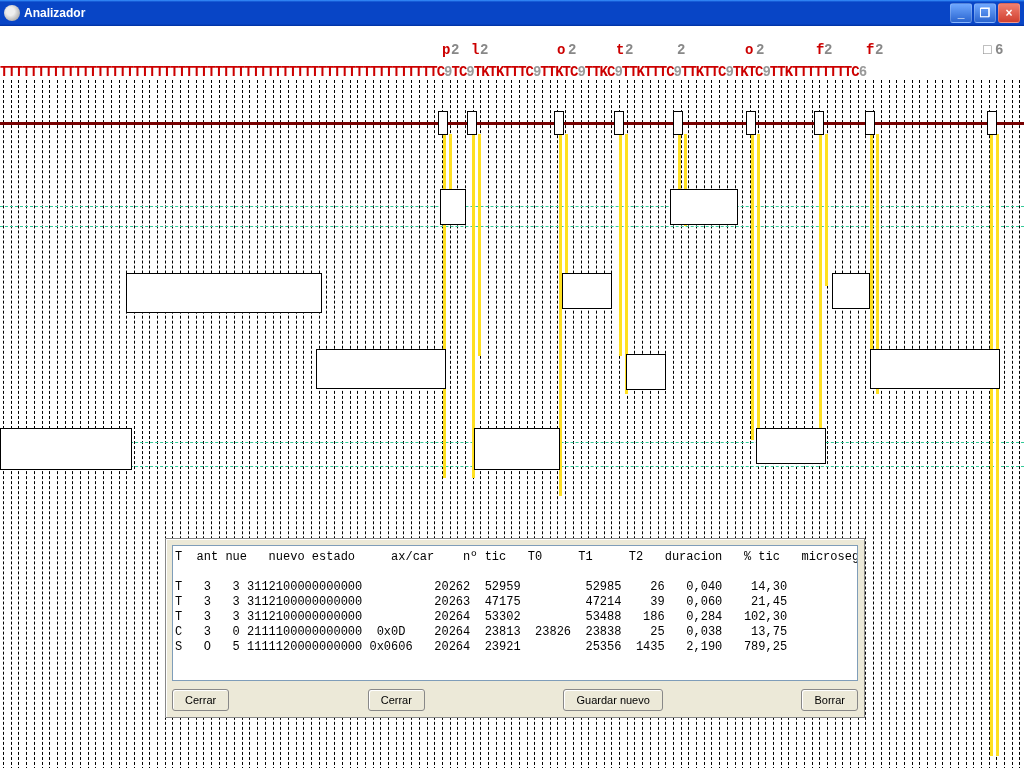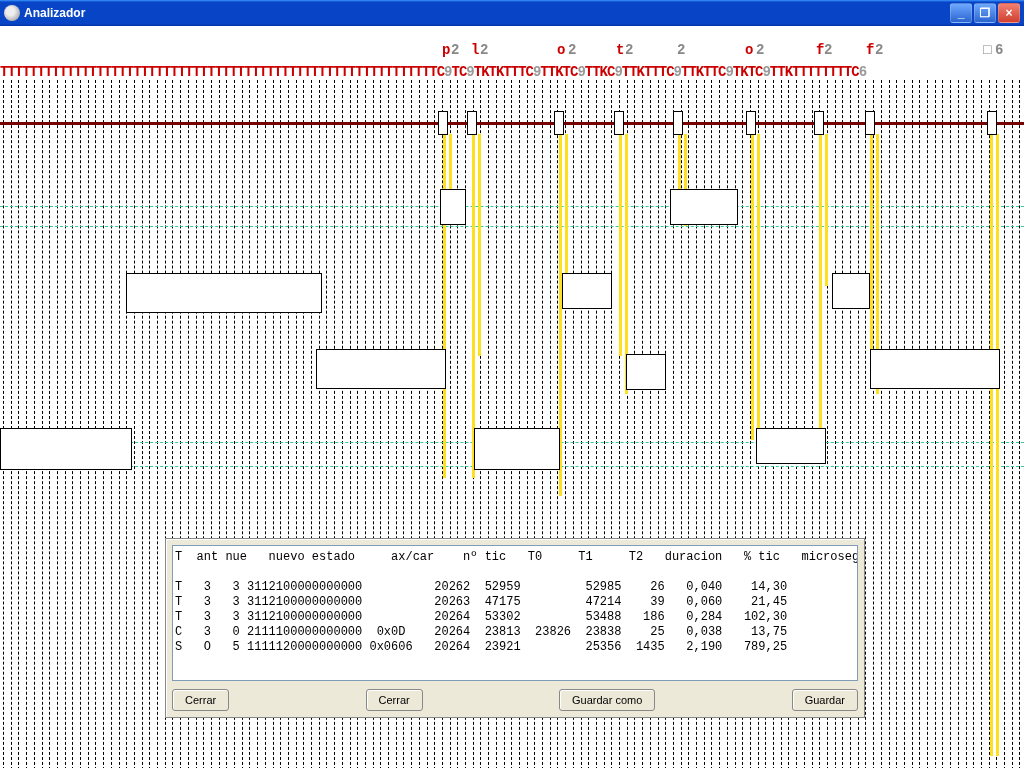--- a/index.html
+++ b/index.html
@@ -358,19 +358,19 @@
 T   3   3 3112100000000000          20262  52959         52985    26   0,040    14,30
 T   3   3 3112100000000000          20263  47175         47214    39   0,060    21,45
 T   3   3 3112100000000000          20264  53302         53488   186   0,284   102,30
 C   3   0 2111100000000000  0x0D    20264  23813  23826  23838    25   0,038    13,75
 S   O   5 1111120000000000 0x0606   20264  23921         25356  1435   2,190   789,25</div>
     <div class="panel-btns">
       <button class="panel-btn">Cerrar</button>
       <div class="spacer"></div>
       <button class="panel-btn">Cerrar</button>
       <div class="spacer"></div>
-      <button class="panel-btn">Guardar como</button>
+      <button class="panel-btn">Guardar nuevo</button>
       <div class="spacer"></div>
-      <button class="panel-btn">Guardar</button>
+      <button class="panel-btn">Borrar</button>
     </div>
   </div>
 
 </div>
 
 </body></html>

